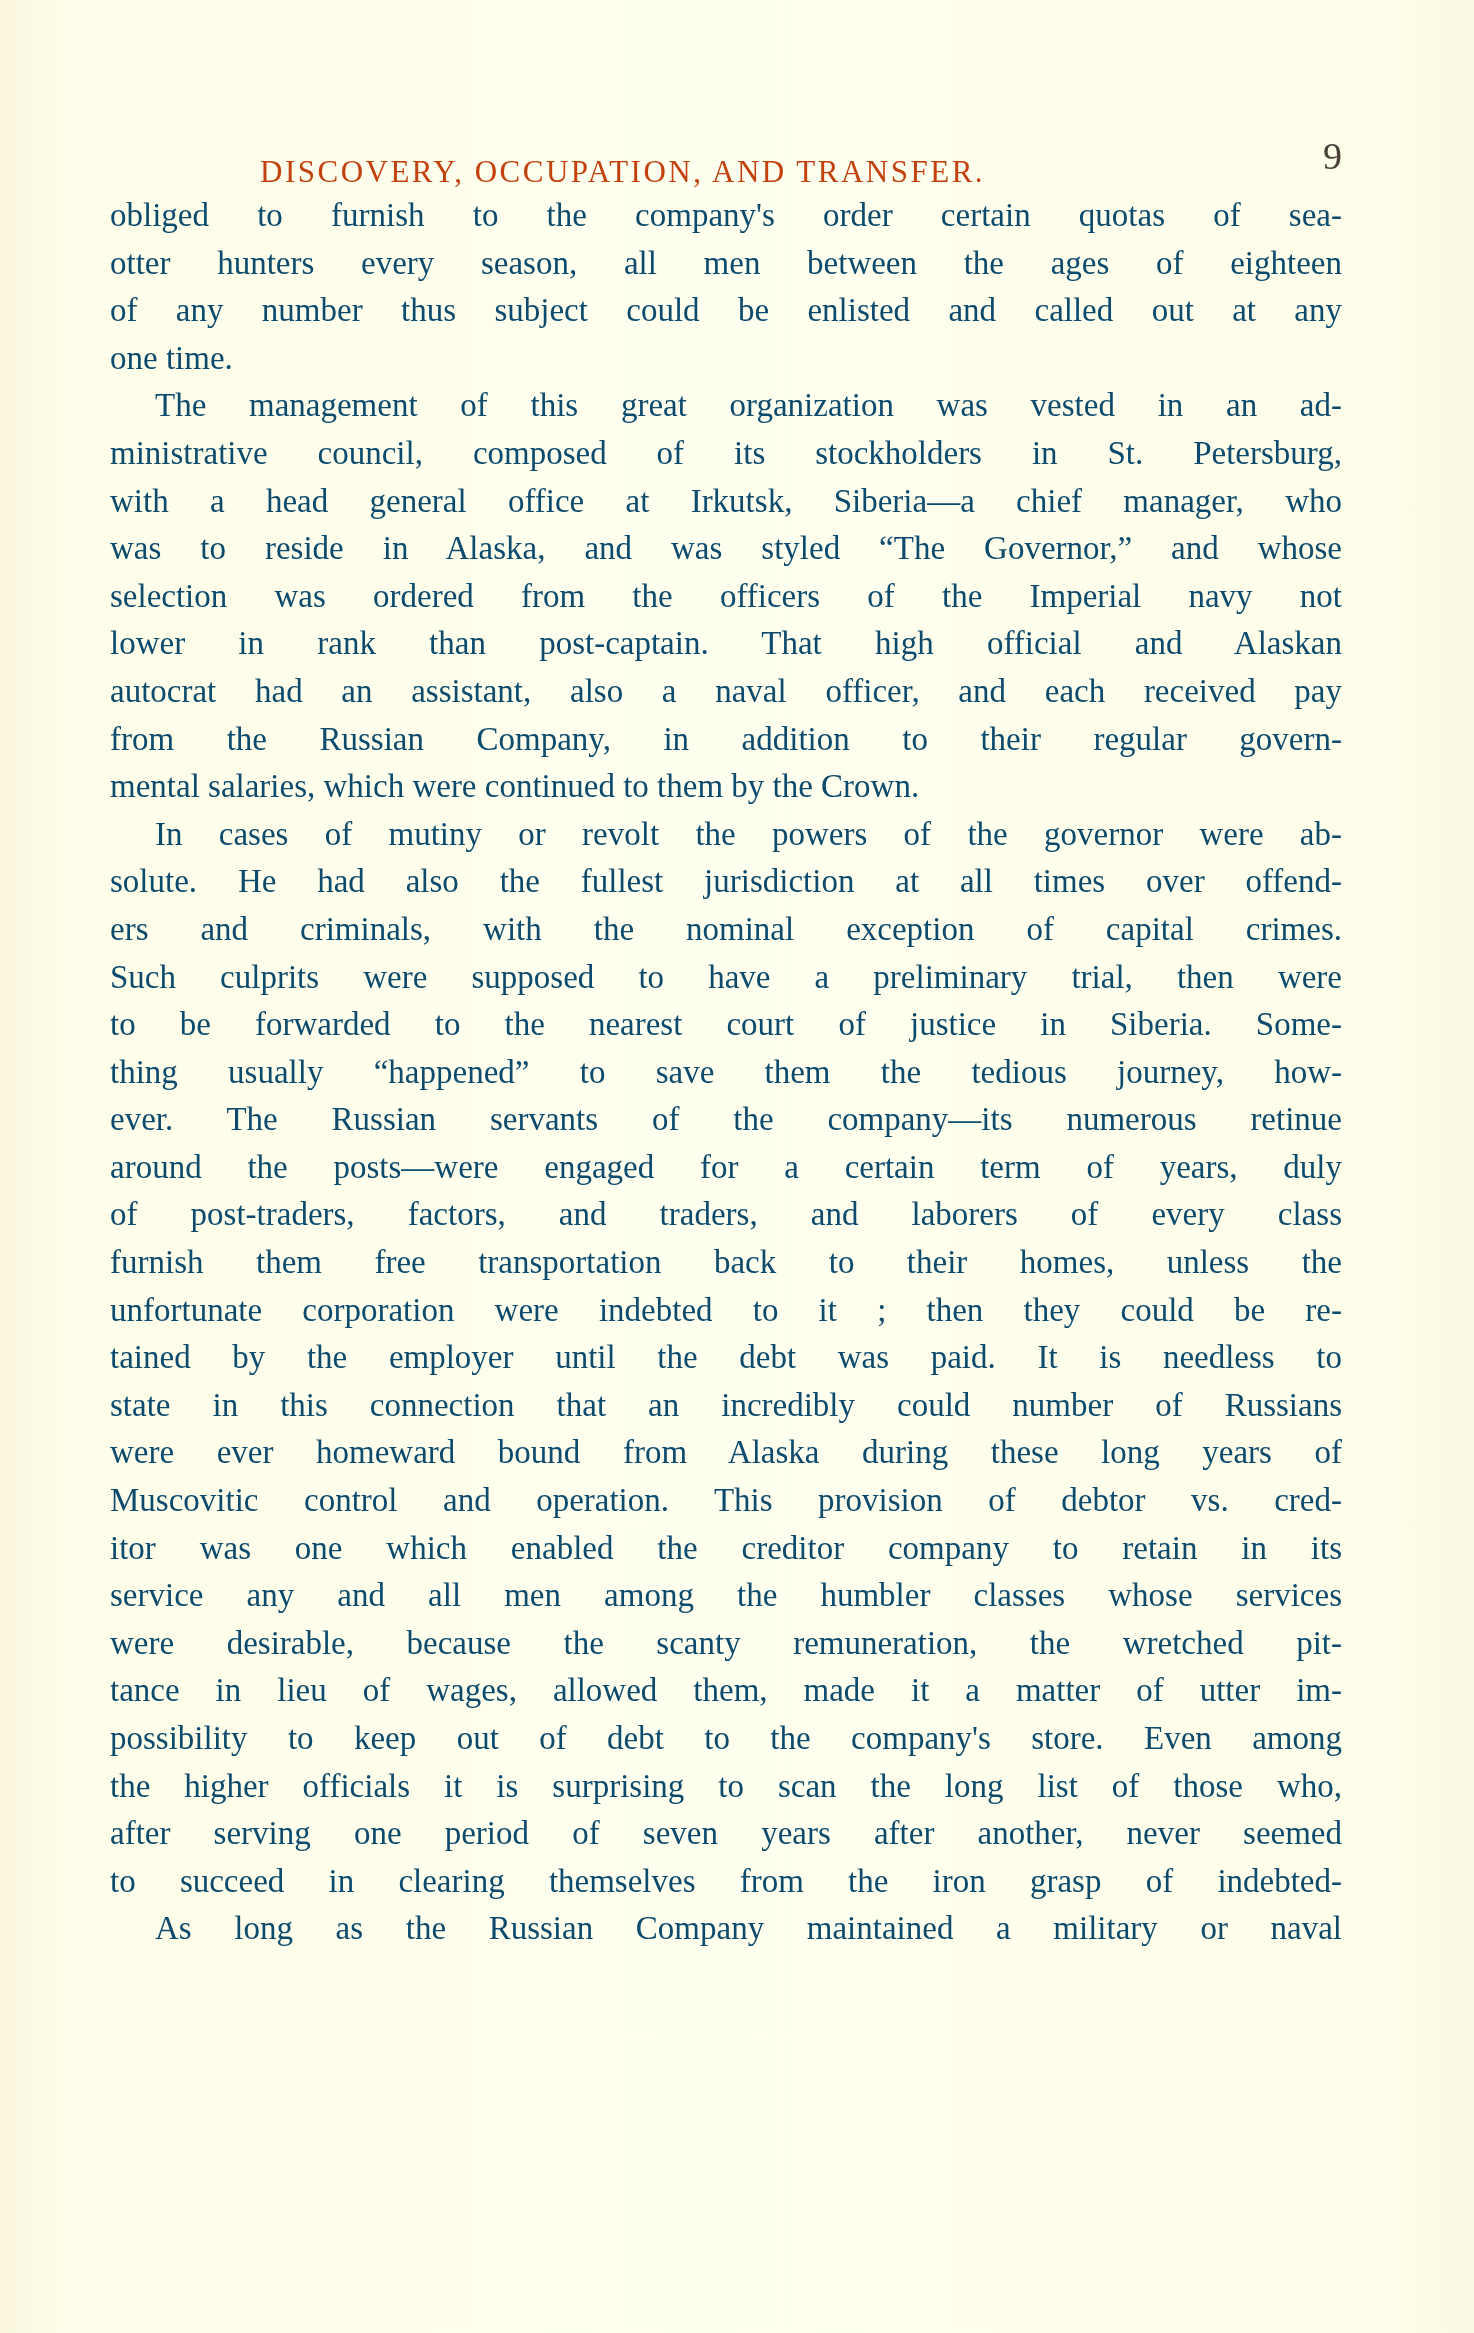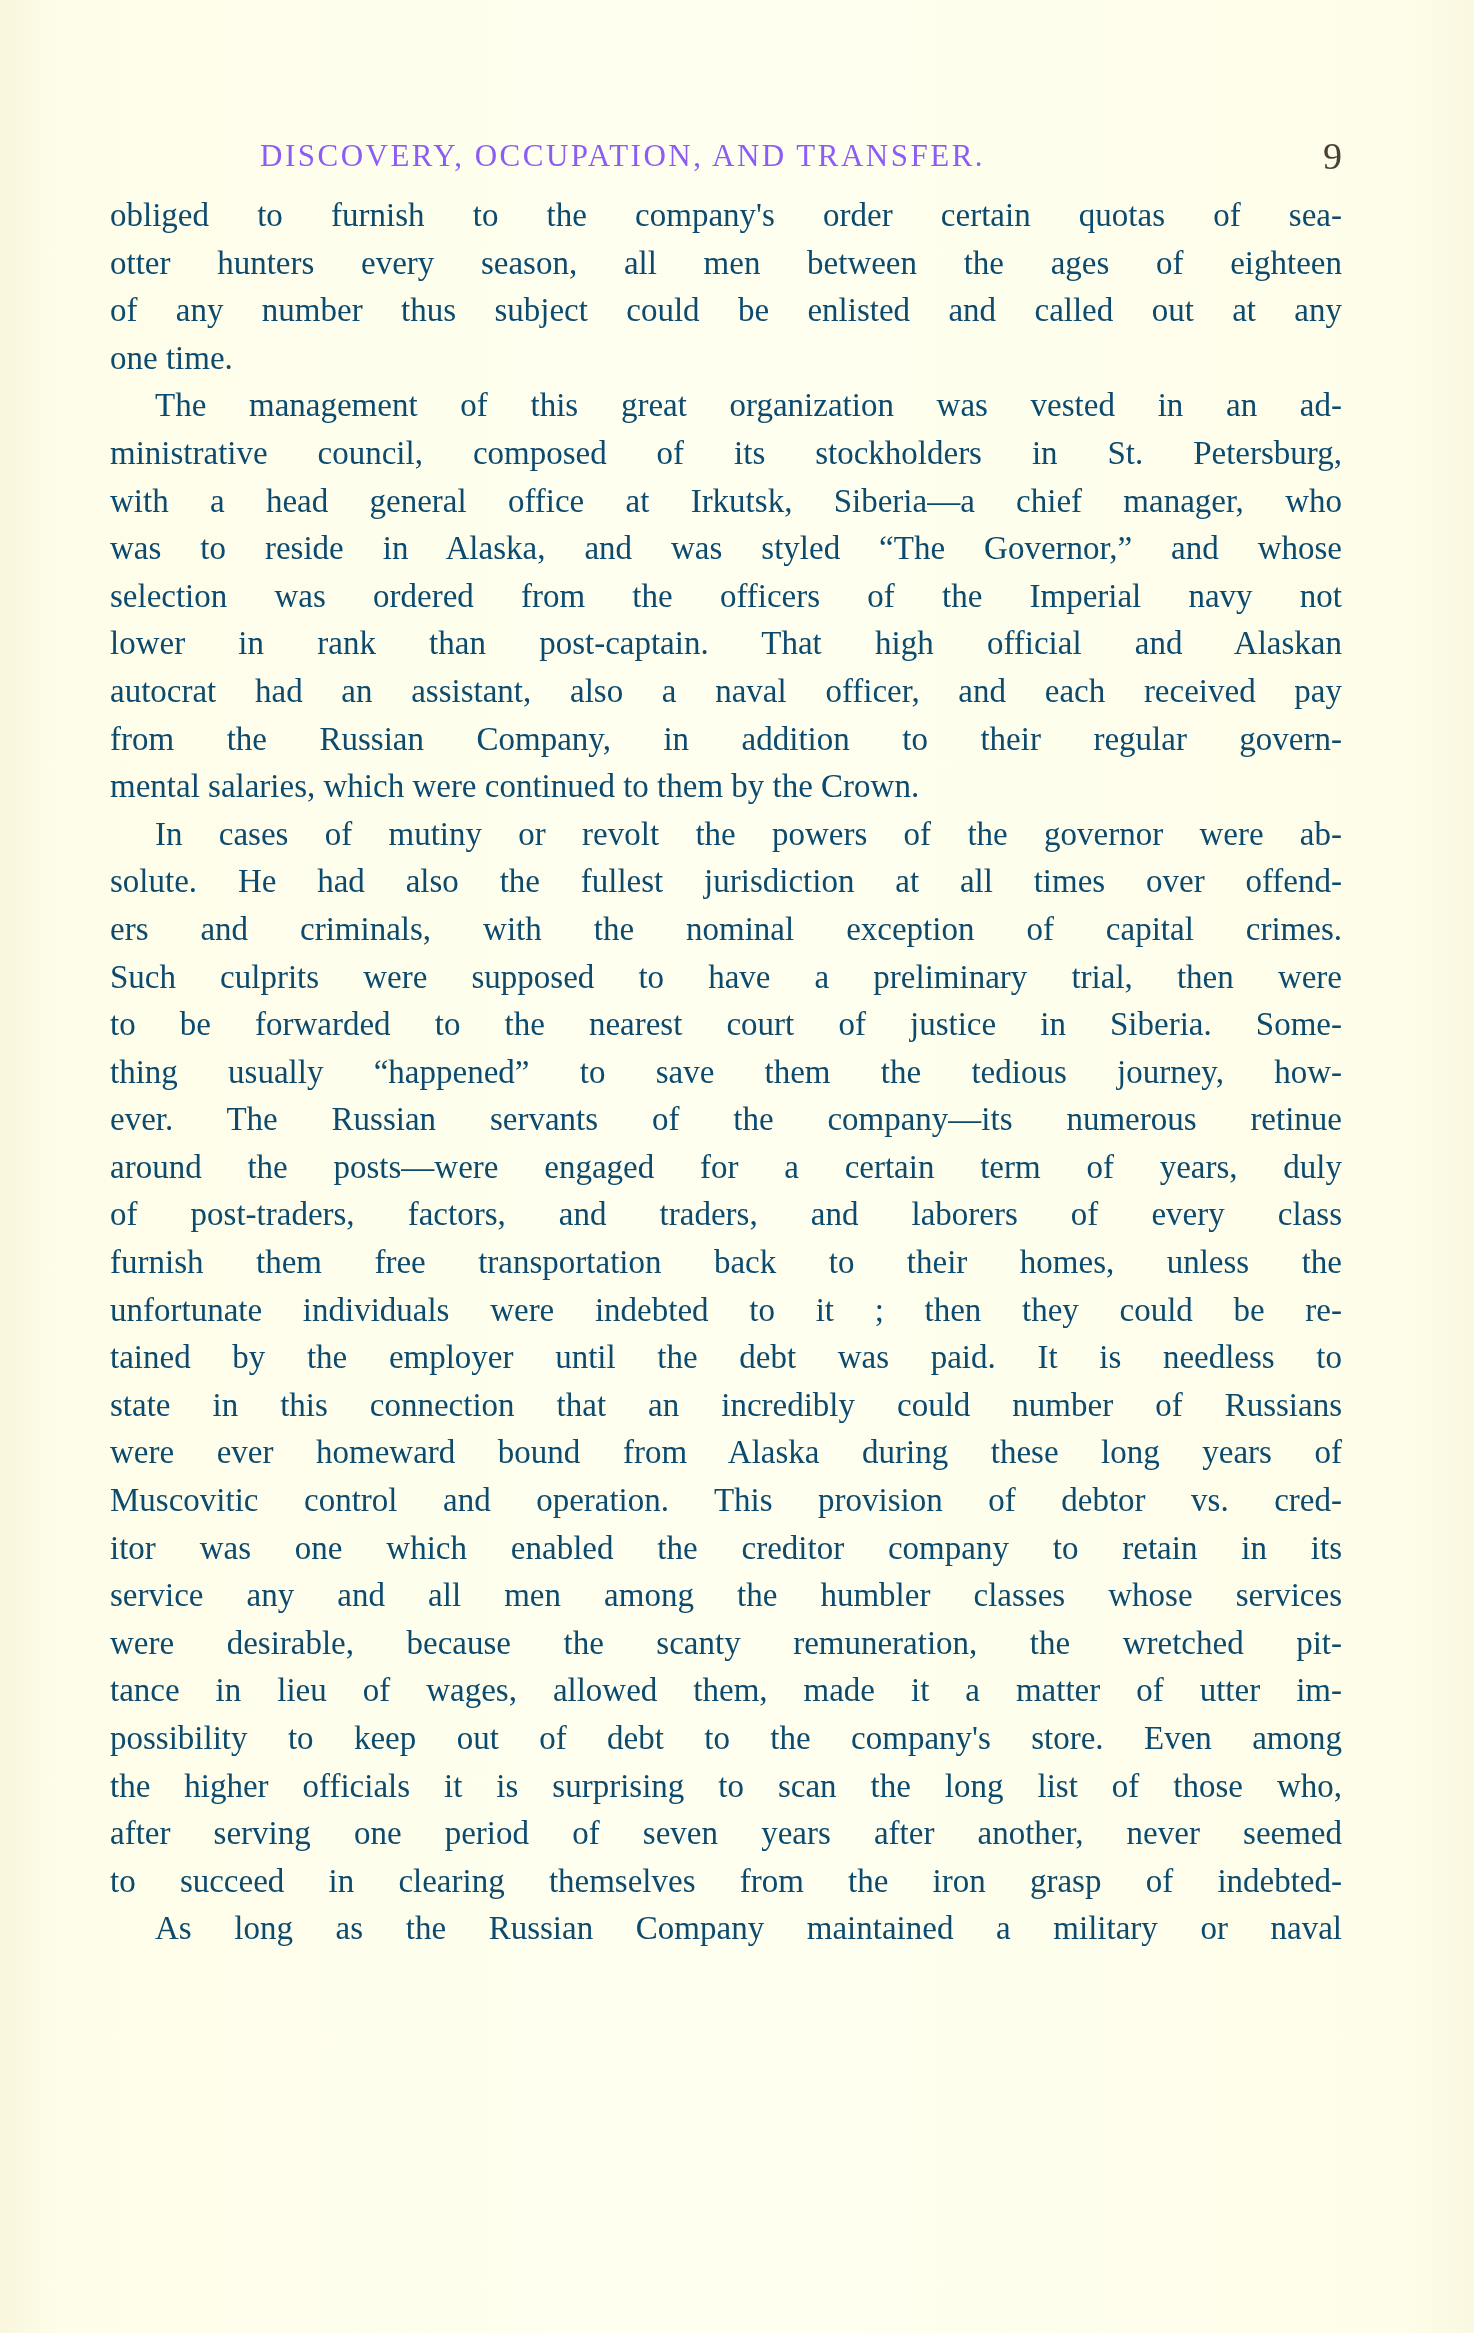--- a/index.html
+++ b/index.html
@@ -25,24 +25,24 @@
     .running-head {
       position: absolute;
       top: 138px;
       left: 0;
       width: 1232px;
       height: 50px;
     }
     .running-title {
       position: absolute;
       left: 150px;
-      top: 0;
+      top: 16px;
       font-size: 31px;
       letter-spacing: 2.5px;
-      color: #8b5cf6;
+      color: #c2410c;
       white-space: nowrap;
     }
     .page-number {
       position: absolute;
       right: 0;
       top: -4px;
       font-size: 38px;
       color: #4a4038;
     }
     .body-text {
@@ -102,21 +102,21 @@
       <div class="line indent">In cases of mutiny or revolt the powers of the governor were ab-</div>
       <div class="line">solute.  He had also the fullest jurisdiction at all times over offend-</div>
       <div class="line">ers and criminals, with the nominal exception of capital crimes.</div>
       <div class="line">Such culprits were supposed to have a preliminary trial, then were</div>
       <div class="line">to be forwarded to the nearest court of justice in Siberia.  Some-</div>
       <div class="line">thing usually “happened” to save them the tedious journey, how-</div>
       <div class="line">ever.  The Russian servants of the company—its numerous retinue</div>
       <div class="line">around the posts—were engaged for a certain term of years, duly</div>
       <div class="line">of post-traders, factors, and traders, and laborers of every class</div>
       <div class="line">furnish them free transportation back to their homes, unless the</div>
-      <div class="line">unfortunate individuals were indebted to it ; then they could be re-</div>
+      <div class="line">unfortunate corporation were indebted to it ; then they could be re-</div>
       <div class="line">tained by the employer until the debt was paid.  It is needless to</div>
       <div class="line">state in this connection that an incredibly could number of Russians</div>
       <div class="line">were ever homeward bound from Alaska during these long years of</div>
       <div class="line">Muscovitic control and operation.  This provision of debtor vs. cred-</div>
       <div class="line">itor was one which enabled the creditor company to retain in its</div>
       <div class="line">service any and all men among the humbler classes whose services</div>
       <div class="line">were desirable, because the scanty remuneration, the wretched pit-</div>
       <div class="line">tance in lieu of wages, allowed them, made it a matter of utter im-</div>
       <div class="line">possibility to keep out of debt to the company's store.  Even among</div>
       <div class="line">the higher officials it is surprising to scan the long list of those who,</div>

